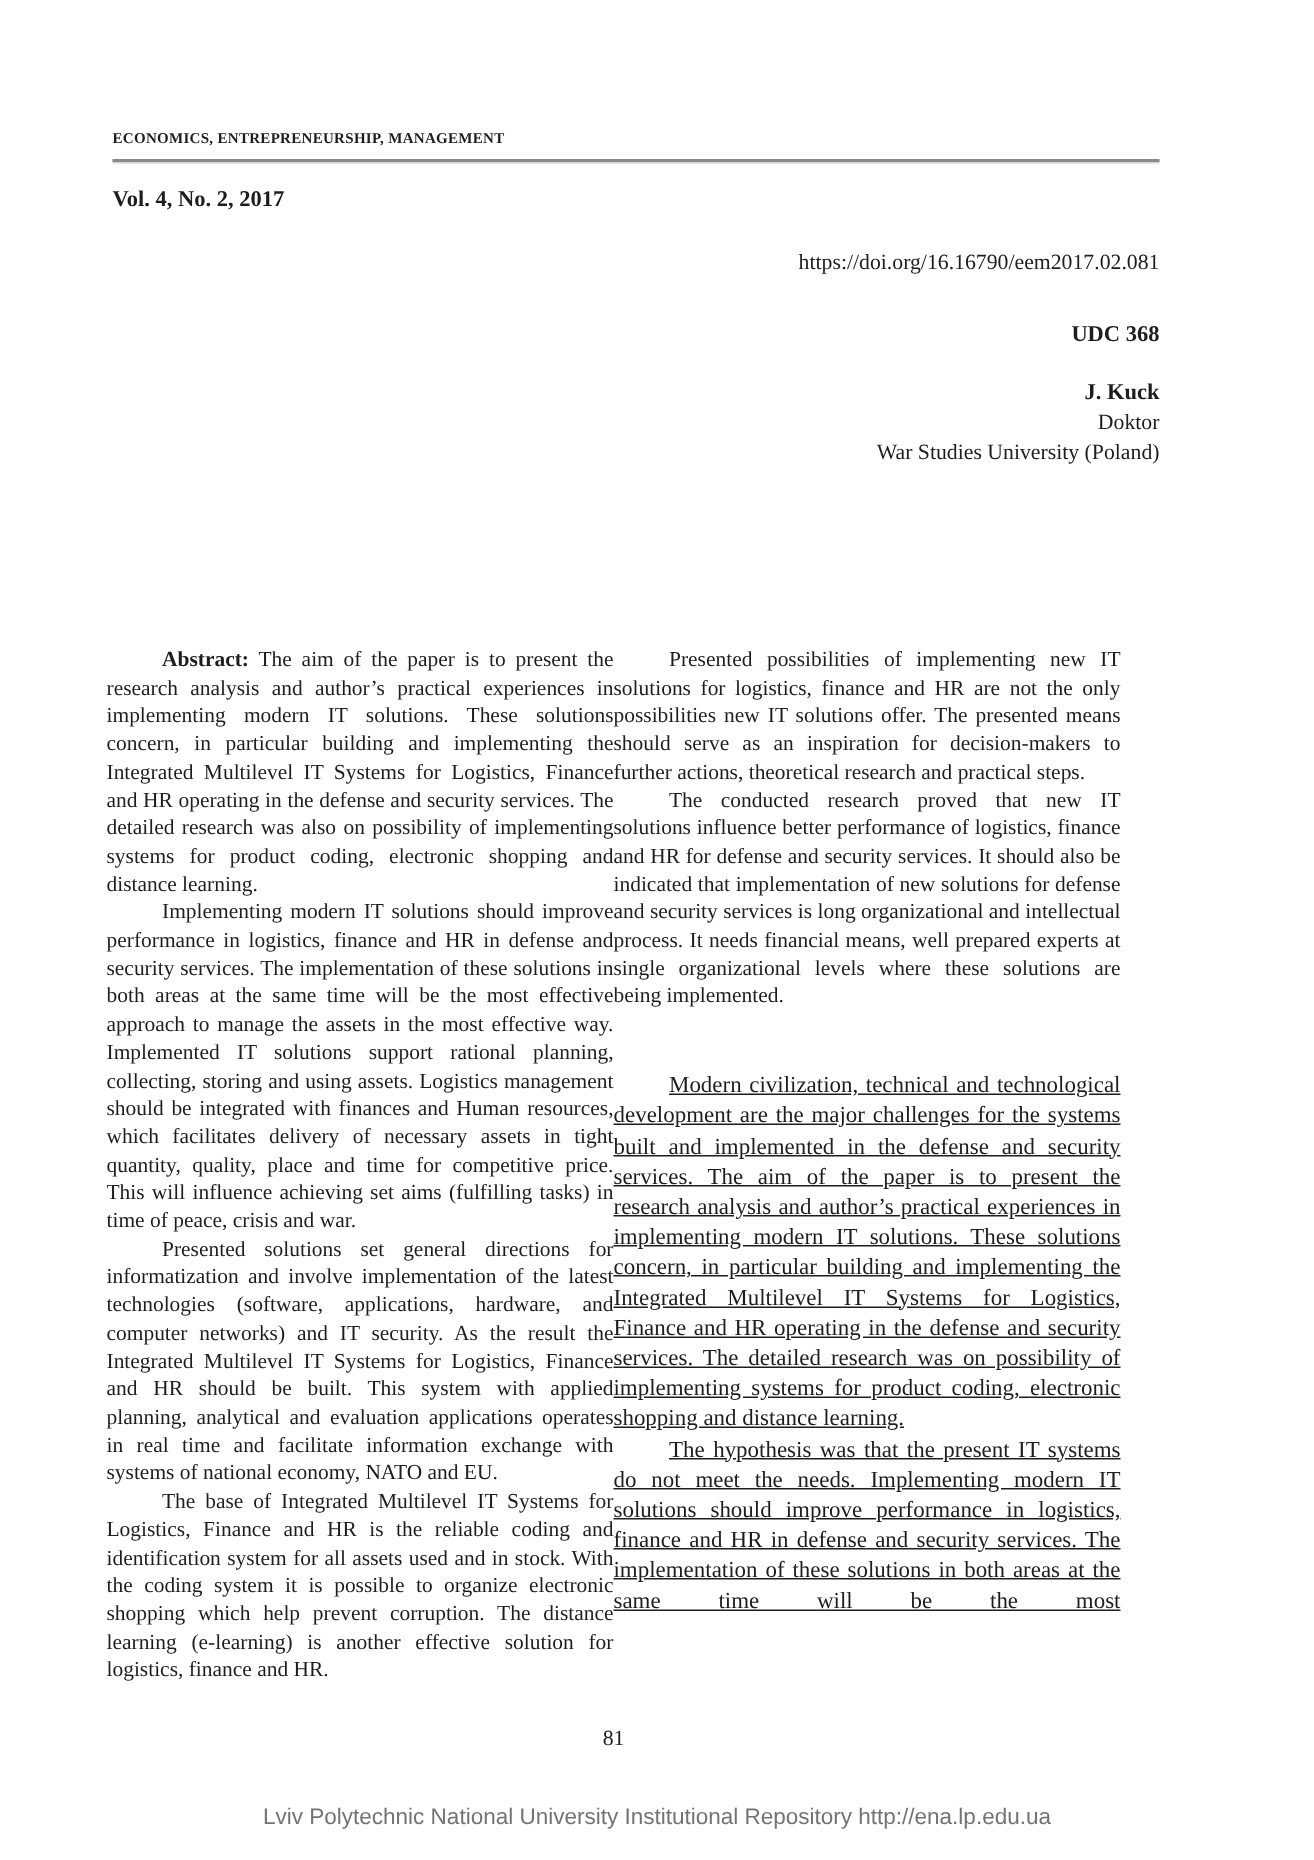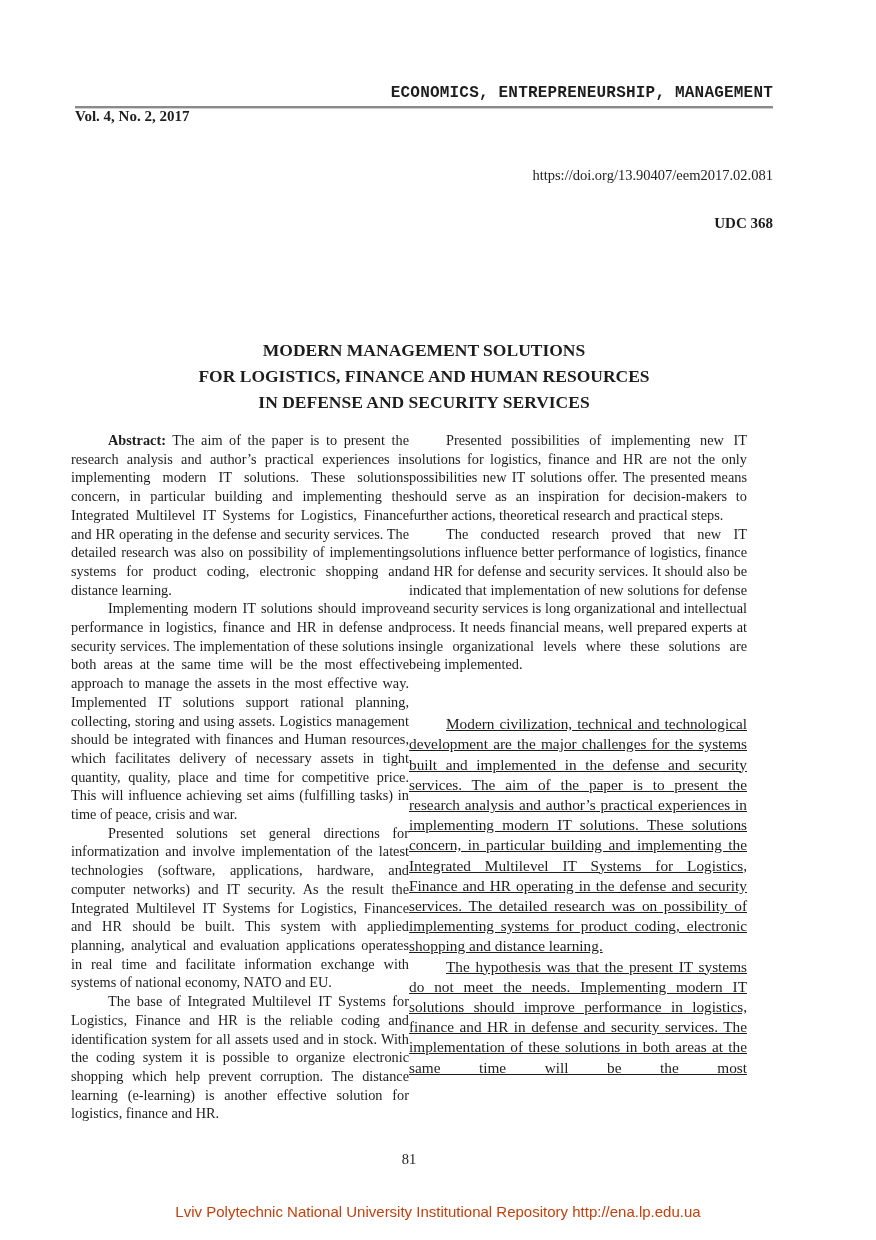--- a/index.html
+++ b/index.html
@@ -8,25 +8,25 @@
     width: 876px;
     height: 1240px;
     background: #ffffff;
     font-family: "Liberation Serif", serif;
     color: #1d1d1d;
     overflow: hidden;
   }
   
   .running-head { position: absolute; top: 84px; left: 75px; width: 698px; }
   .journal-name {
-    text-align: right; font-weight: bold; font-size: 16px;
-    letter-spacing: 0.2px; line-height: 18px; font-family: Liberation Mono, monospace;
+    text-align: left; font-weight: bold; font-size: 10px;
+    letter-spacing: 0.2px; line-height: 18px;
   }
   .rule { margin-top: 4px; height: 2px; background: #8a8a8a; box-shadow: 0 1px 0 #cfcfcf; }
-  .volume { font-weight: bold; font-size: 15px; }
+  .volume { margin-top: 17px; font-weight: bold; font-size: 15px; }
 
   
   .doi   { position: absolute; top: 167px; left: 75px; width: 698px; text-align: right; font-size: 14.5px; }
   .udc   { position: absolute; top: 215px; left: 75px; width: 698px; text-align: right; font-size: 15px; font-weight: bold; }
   .author-block { position: absolute; top: 252px; left: 75px; width: 698px; text-align: right; font-size: 14.5px; line-height: 20px; }
   .author-name  { font-weight: bold; font-size: 15px; }
 
   
   .paper-title {
     position: absolute; top: 337px; left: 75px; width: 698px;
@@ -49,44 +49,44 @@
   .lead { font-weight: bold; }
 
   
   .page-number {
     position: absolute; top: 1151px; left: 60px; width: 698px;
     text-align: center; font-size: 14.5px;
   }
   .repository-note {
     position: absolute; top: 1203px; left: 0; width: 876px;
     text-align: center; font-family: "Liberation Sans", sans-serif;
-    font-size: 15px; color: #c2410c;
+    font-size: 15px; color: #737373;
   }
 </style>
 </head>
 <body>
 
 <div class="page">
 
   <div class="running-head">
     <div class="journal-name">ECONOMICS, ENTREPRENEURSHIP, MANAGEMENT</div>
     <div class="rule"></div>
     <div class="volume">Vol. 4, No. 2, 2017</div>
   </div>
 
-  <div class="doi">https://doi.org/13.90407/eem2017.02.081</div>
+  <div class="doi">https://doi.org/16.16790/eem2017.02.081</div>
 
   <div class="udc">UDC 368</div>
 
+  <div class="author-block">
+    <div class="author-name">J. Kuck</div>
+    <div>Doktor</div>
+    <div>War Studies University (Poland)</div>
+  </div>
 
-  <h1 class="paper-title">
-    <span>MODERN MANAGEMENT SOLUTIONS</span>
-    <span>FOR LOGISTICS, FINANCE AND HUMAN RESOURCES</span>
-    <span>IN DEFENSE AND SECURITY SERVICES</span>
-  </h1>
 
   <div class="columns">
 
     <div class="col">
       <p class="abs-p"><span class="lead">Abstract:</span> <span>The aim of the paper is to present the research analysis and author’s practical experiences in implementing modern IT solutions. These solutions concern, in particular building and implementing the Integrated Multilevel IT Systems for Logistics, Finance and HR operating in the defense and security services. The detailed research was also on possibility of implementing systems for product coding, electronic shopping and distance learning.</span></p>
       <p class="abs-p"><span>Implementing modern IT solutions should improve performance in logistics, finance and HR in defense and security services. The implementation of these solutions in both areas at the same time will be the most effective approach to manage the assets in the most effective way. Implemented IT solutions support rational planning, collecting, storing and using assets. Logistics management should be integrated with finances and Human resources, which facilitates delivery of necessary assets in tight quantity, quality, place and time for competitive price. This will influence achieving set aims (fulfilling tasks) in time of peace, crisis and war.</span></p>
       <p class="abs-p"><span>Presented solutions set general directions for informatization and involve implementation of the latest technologies (software, applications, hardware, and computer networks) and IT security. As the result the Integrated Multilevel IT Systems for Logistics, Finance and HR should be built. This system with applied planning, analytical and evaluation applications operates in real time and facilitate information exchange with systems of national economy, NATO and EU.</span></p>
       <p class="abs-p"><span>The base of Integrated Multilevel IT Systems for Logistics, Finance and HR is the reliable coding and identification system for all assets used and in stock. With the coding system it is possible to organize electronic shopping which help prevent corruption. The distance learning (e-learning) is another effective solution for logistics, finance and HR.</span></p>
     </div>
 

